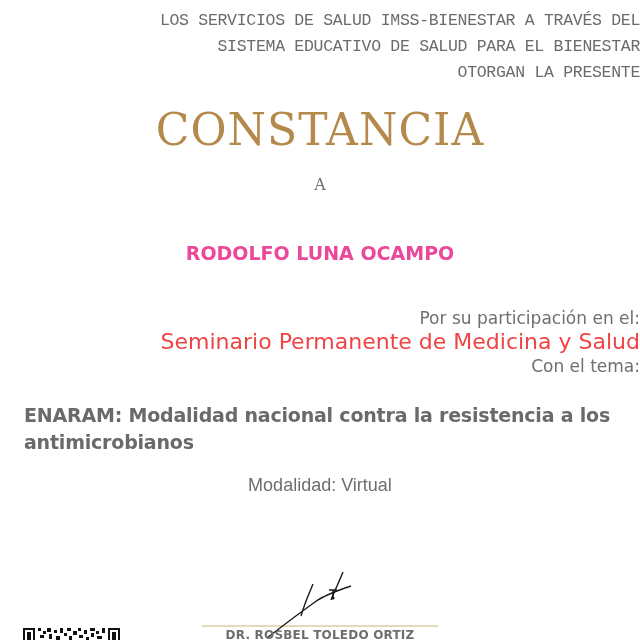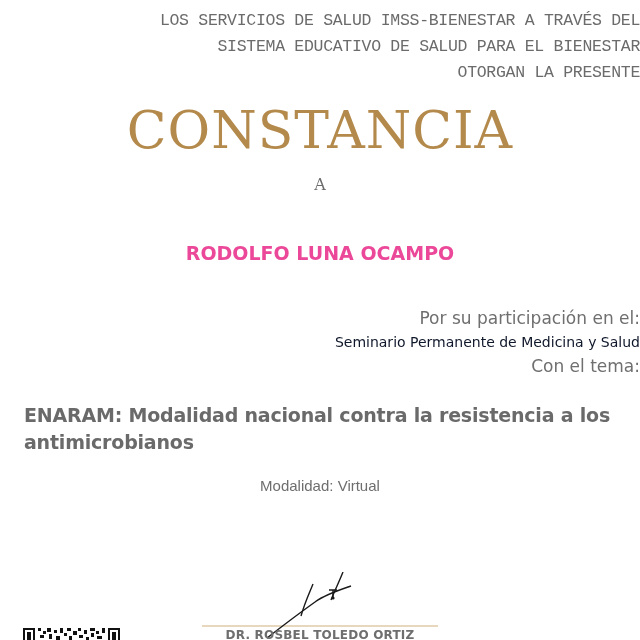--- a/index.html
+++ b/index.html
@@ -15,21 +15,21 @@
       line-height: 26px;
       letter-spacing: -0.3px;
     }
     .issuer div { white-space: nowrap; }
 
     .title {
       position: absolute; left: 0; top: 100px; width: 640px;
       text-align: center;
       font-family: "DejaVu Serif", serif;
       color: #b48a4c;
-      font-size: 52px;
+      font-size: 44px;
       letter-spacing: 1px;
       line-height: 60px;
     }
 
     .to-letter {
       position: absolute; left: 0; top: 175px; width: 640px;
       text-align: center;
       font-family: "DejaVu Serif", serif;
       color: #6b6b6b;
       font-size: 16px;
@@ -46,38 +46,38 @@
     }
 
     .participation {
       position: absolute; left: 0; top: 306px; width: 640px;
       text-align: right;
       color: #6f6f6f;
       font-family: "DejaVu Sans", sans-serif;
       font-size: 17px;
       line-height: 24px;
     }
-    .participation .event { font-size: 14px; color: #0f172a; }
+    .participation .event { font-size: 22px; color: #ef4444; }
 
     .topic {
       position: absolute; left: 24px; top: 402px; width: 600px;
       font-family: "DejaVu Sans", sans-serif;
       font-weight: bold;
       color: #6a6a6a;
       font-size: 19px;
       line-height: 27px;
       letter-spacing: -0.2px;
     }
 
     .details {
       position: absolute; left: 0; top: 475px; width: 640px;
       text-align: center;
       font-family: "Liberation Sans", sans-serif;
       color: #6e6e6e;
-      font-size: 15px;
+      font-size: 18px;
       line-height: 21px;
     }
 
     .qr {
       position: absolute; left: 22px; top: 626px; width: 100px; height: 14px;
       overflow: hidden;
     }
 
     .sig-line {
       position: absolute; left: 202px; top: 625px; width: 236px; height: 2px;

